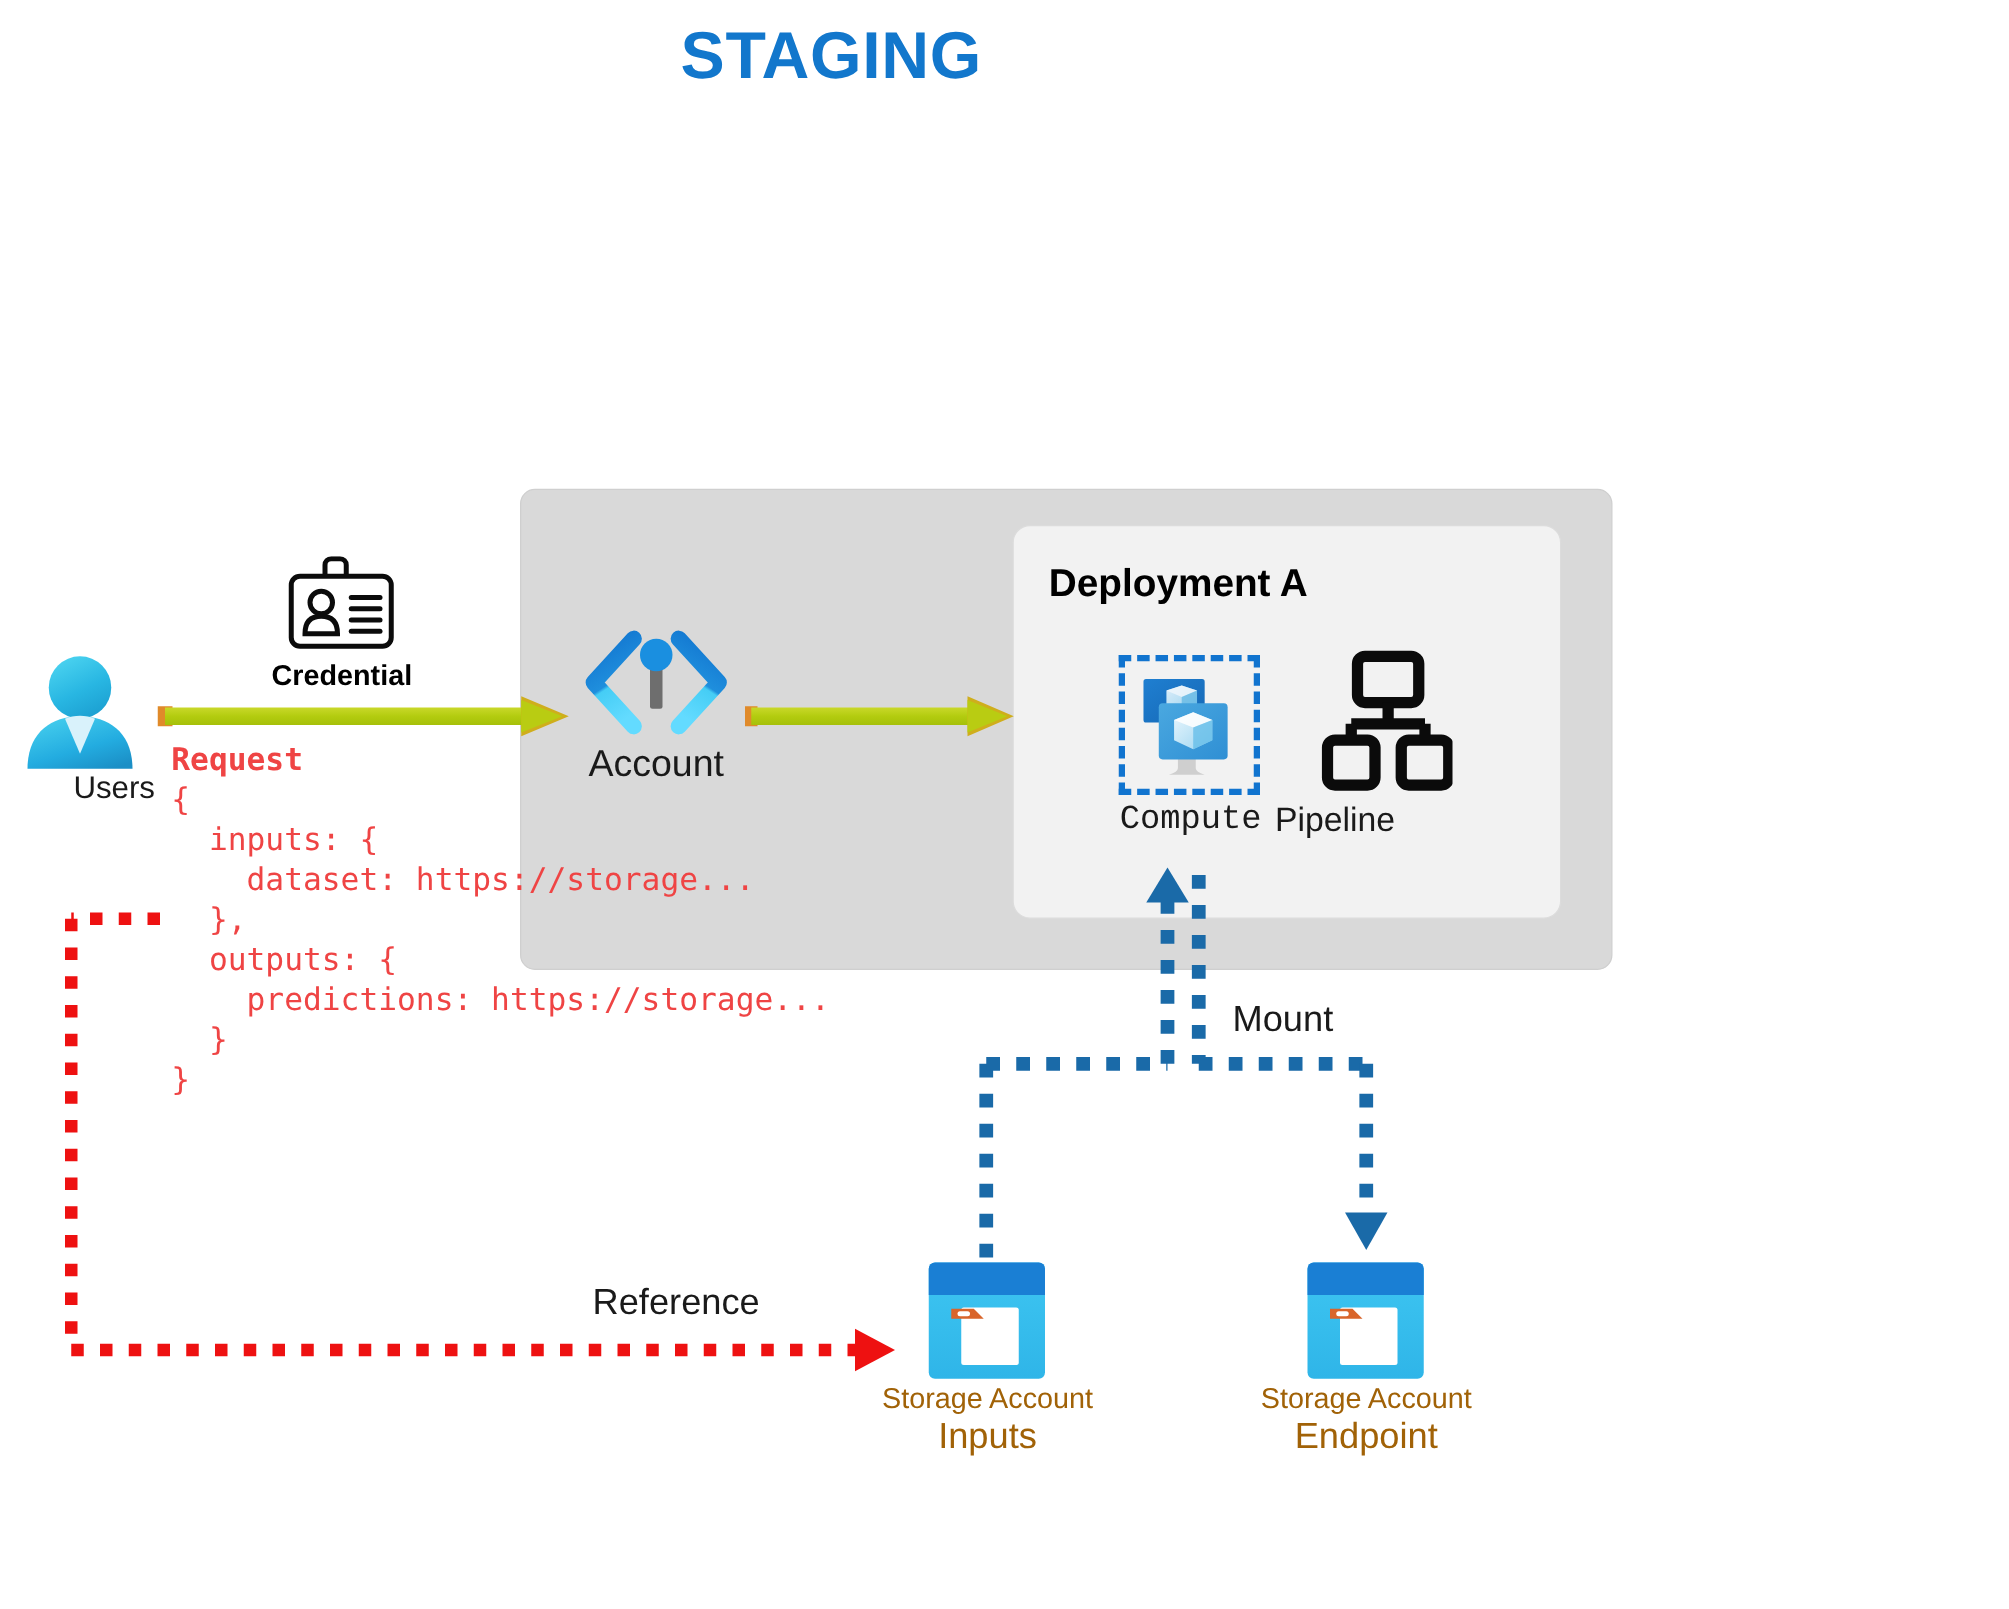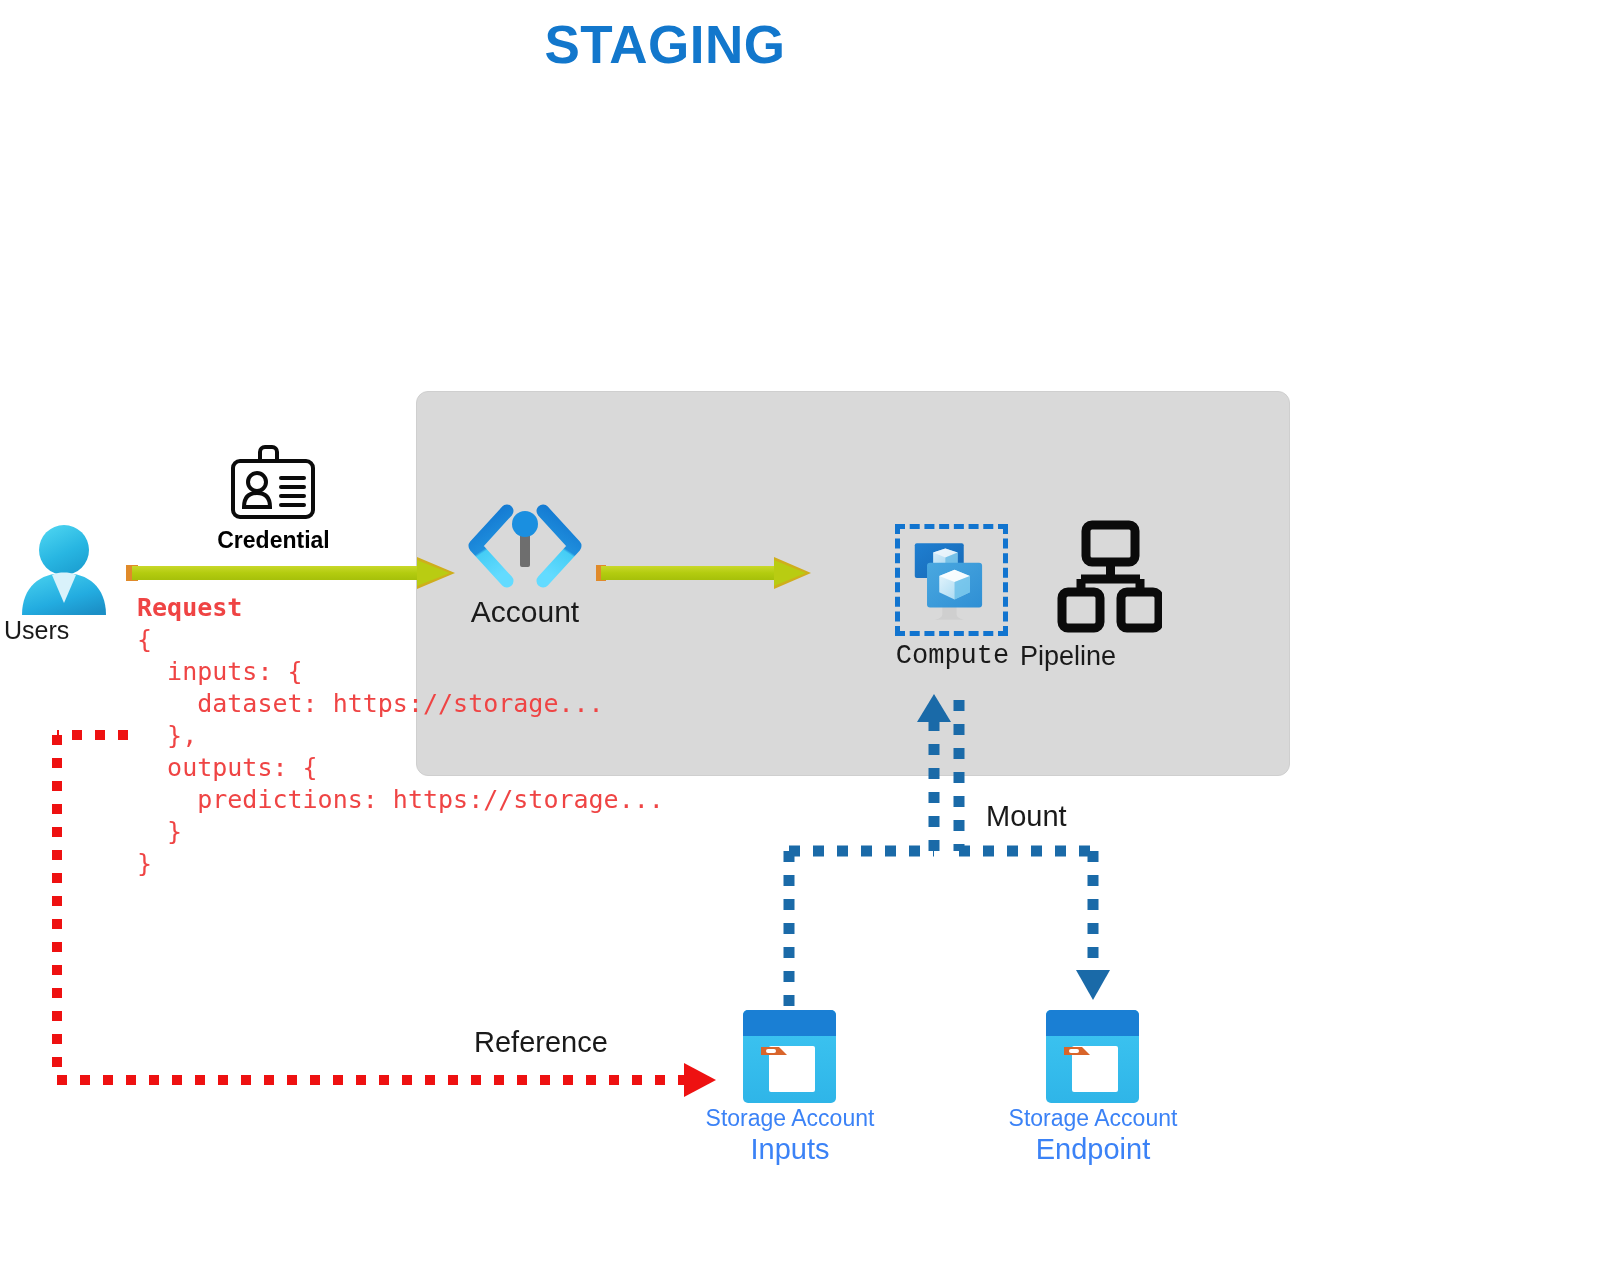--- a/index.html
+++ b/index.html
@@ -107,21 +107,21 @@
   
   #users-icon {
     position: absolute;
     left: 14px; top: 519px;
     width: 100px; height: 100px;
   }
   #users-label {
     position: absolute;
     left: 4px; top: 616px;
     width: 120px;
-    text-align: left;
+    text-align: right;
     font-size: 25px;
     color: #1a1a1a;
   }
 
   
   #credential-icon {
     position: absolute;
     left: 228px; top: 445px;
     width: 90px; height: 78px;
   }
@@ -157,21 +157,21 @@
   #arrow-endpoint-deploy { left: 596px; top: 552px; width: 216px; height: 42px; }
 
   
   .storage-icon { position: absolute; width: 97px; height: 97px; }
   #storage-inputs-icon  { left: 741px;  top: 1008px; }
   #storage-outputs-icon { left: 1044px; top: 1008px; }
 
   .storage-caption {
     position: absolute;
     text-align: center;
-    color: #3b82f6;
+    color: #a16207;
   }
   #storage-inputs-caption  { left: 660px; top: 1104px; width: 260px; }
   #storage-outputs-caption { left: 963px; top: 1104px; width: 260px; }
   .storage-caption .sc-top { display: block; font-size: 23px; line-height: 28px; }
   .storage-caption .sc-bot { display: block; font-size: 29px; line-height: 34px; }
 
   
   #mount-label {
     position: absolute;
     left: 986px; top: 800px;
@@ -195,20 +195,23 @@
 </style>
 </head>
 <body>
 
 <div id="canvas">
 
   <div id="title">STAGING</div>
 
   <div id="gray-region"></div>
 
+  <div id="deployment-box">
+    <div id="deployment-title">Deployment A</div>
+  </div>
 
   <div id="compute-node">
     <svg viewBox="0 0 100 100" width="100%" height="100%" style="display:block">
       <defs>
         <linearGradient id="mg1" x1="0" y1="0" x2="1" y2="1">
           <stop offset="0" stop-color="#1f7fd1"></stop>
             <stop offset="1" stop-color="#1668b5"></stop>
         </linearGradient>
         <linearGradient id="mg2" x1="0" y1="0" x2="1" y2="1">
           <stop offset="0" stop-color="#4aa8e0"></stop>

